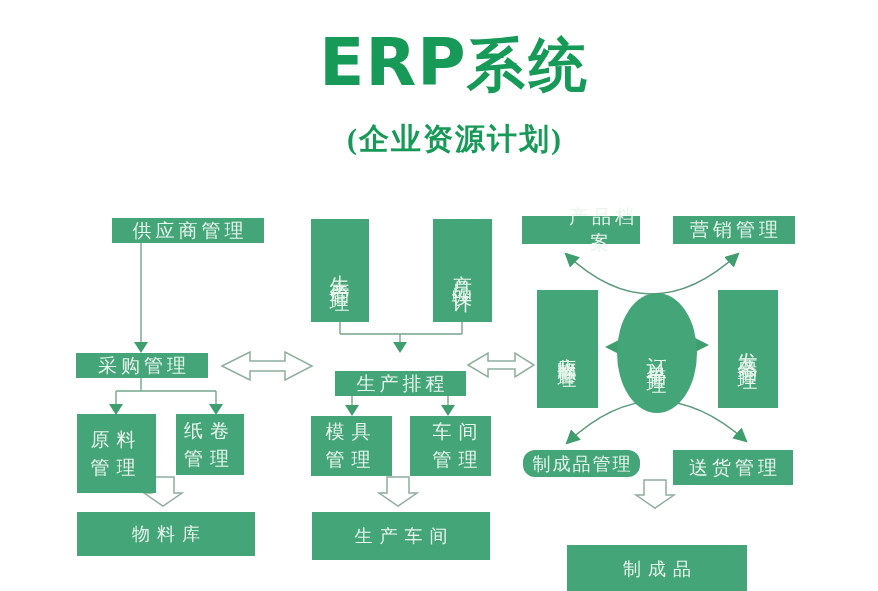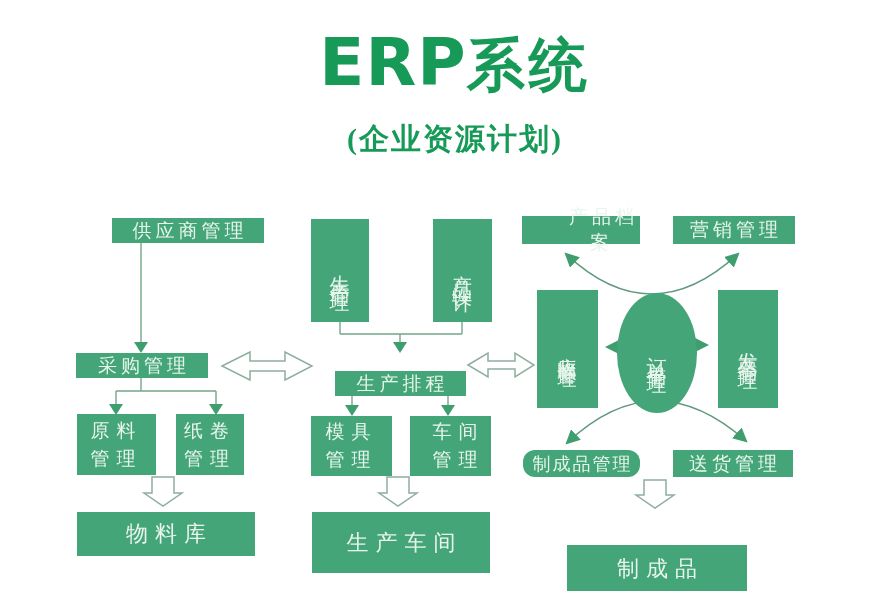--- a/index.html
+++ b/index.html
@@ -22,21 +22,21 @@
   }
   .box {
     position:absolute; background:#43a578; color:#e8f5ec;
     display:flex; align-items:center; justify-content:center;
     text-align:center; box-sizing:border-box;
   }
   .f1  { font-size:19px; letter-spacing:4px; text-indent:4px; }
   .f1s { font-size:18px; letter-spacing:2px; text-indent:2px; }
   .two { font-size:19px; }
   .two span { display:inline-block; width:58px; letter-spacing:7px; line-height:1.45; }
-  .rounded { border-radius:0; font-size:22px; letter-spacing:7px; text-indent:7px; }
+  .rounded { border-radius:0; font-size:18px; letter-spacing:7px; text-indent:7px; }
   .vert span {
     writing-mode:vertical-rl; text-orientation:upright;
     font-size:20px; letter-spacing:6px; line-height:1;
   }
   .vert5 span {
     writing-mode:vertical-rl; text-orientation:upright;
     font-size:19px; letter-spacing:3px; line-height:1;
   }
   .ellipse { border-radius:50%; }
   svg.wires { position:absolute; left:0; top:0; z-index:0; }
@@ -89,49 +89,49 @@
   <path d="M567,443 Q655,360 746,441" fill="none" stroke="#5f9a7e" stroke-width="1.6" marker-start="url(#ah)" marker-end="url(#ah)"></path>
 </svg>
 
 <div class="title">
   <span class="en">ERP</span><span class="cn">系统</span>
 </div>
 <div class="subtitle">(企业资源计划)</div>
 
 <div class="box f1" style="left:76px;top:218px;width:152px;height:25px;margin-left:36px;">供应商管理</div>
 <div class="box f1" style="left:76px;top:353px;width:132px;height:25px;">采购管理</div>
-<div class="box two" style="left:77px;top:414px;width:79px;height:61px;">
+<div class="box two" style="left:77px;top:414px;width:79px;height:79px;">
     <span>原料管理</span>
   </div>
 <div class="box two" style="left:176px;top:414px;width:68px;height:61px;">
     <span>纸卷管理</span>
   </div>
 <div class="box rounded" style="left:77px;top:512px;width:178px;height:44px;">物料库</div>
 
 <div class="box vert" style="left:311px;top:219px;width:58px;height:103px;">
     <span>生产管理</span>
   </div>
 <div class="box vert" style="left:433px;top:219px;width:59px;height:103px;">
     <span>产品设计</span>
   </div>
 <div class="box f1" style="left:335px;top:371px;width:131px;height:25px;">生产排程</div>
 <div class="box two" style="left:311px;top:416px;width:81px;height:60px;">
     <span>模具管理</span>
   </div>
 <div class="box two" style="left:410px;top:416px;width:81px;height:60px;padding-left:16px;">
     <span>车间管理</span>
   </div>
-<div class="box rounded" style="left:312px;top:512px;width:178px;height:61px;">生产车间</div>
+<div class="box rounded" style="left:312px;top:512px;width:178px;height:48px;">生产车间</div>
 
 <div class="box f1" style="left:522px;top:216px;width:118px;height:28px;padding-left:41px;">产品档案</div>
 <div class="box f1" style="left:673px;top:216px;width:122px;height:28px;">营销管理</div>
 <div class="box vert5" style="left:537px;top:290px;width:61px;height:118px;">
     <span>应收款管理</span>
   </div>
 <div class="box vert ellipse" style="left:617px;top:293px;width:80px;height:120px;">
     <span>订单管理</span>
   </div>
 <div class="box vert" style="left:718px;top:290px;width:60px;height:118px;">
     <span>发票管理</span>
   </div>
 <div class="box f1s" style="left:523px;top:450px;width:117px;height:27px;border-radius:12px;">制成品管理</div>
-<div class="box f1" style="left:673px;top:450px;width:120px;height:27px;">送货管理</div>
+<div class="box f1" style="left:673px;top:450px;width:120px;height:35px;">送货管理</div>
 <div class="box rounded" style="left:567px;top:510px;width:180px;height:47px;margin-top:35px;">制成品</div>
 
 </body></html>

